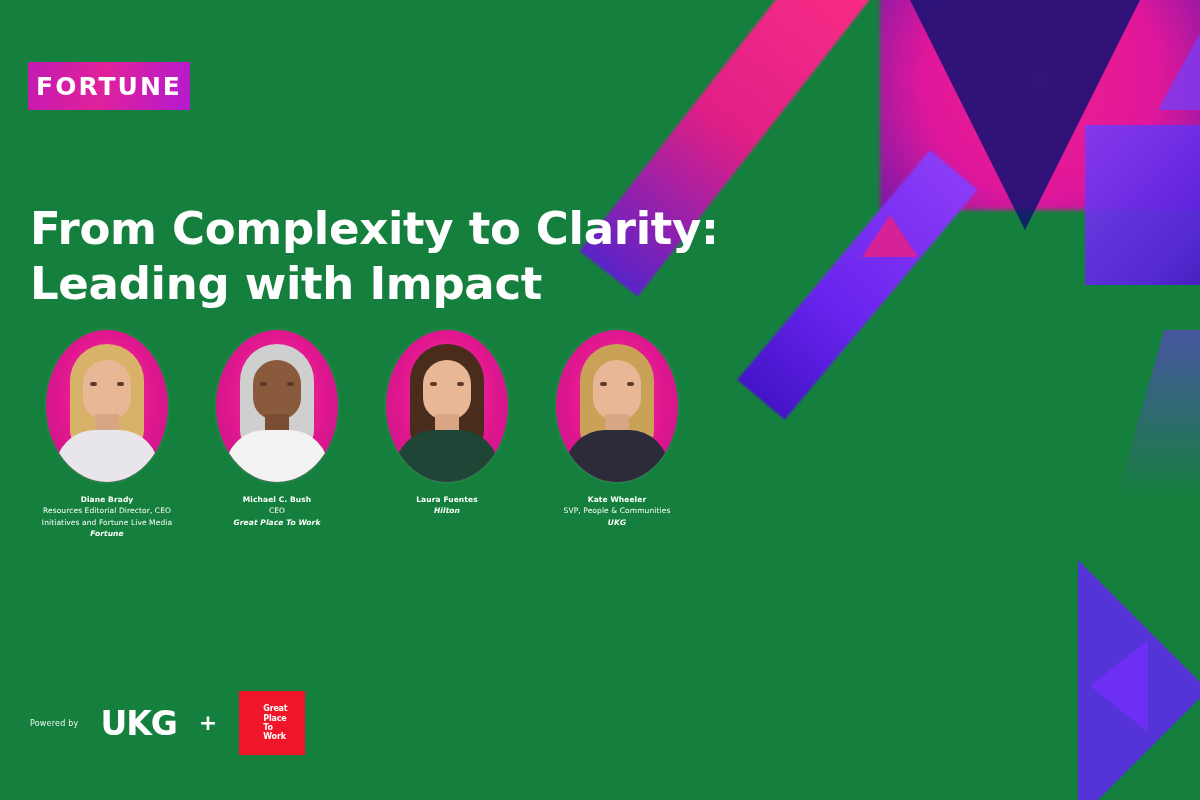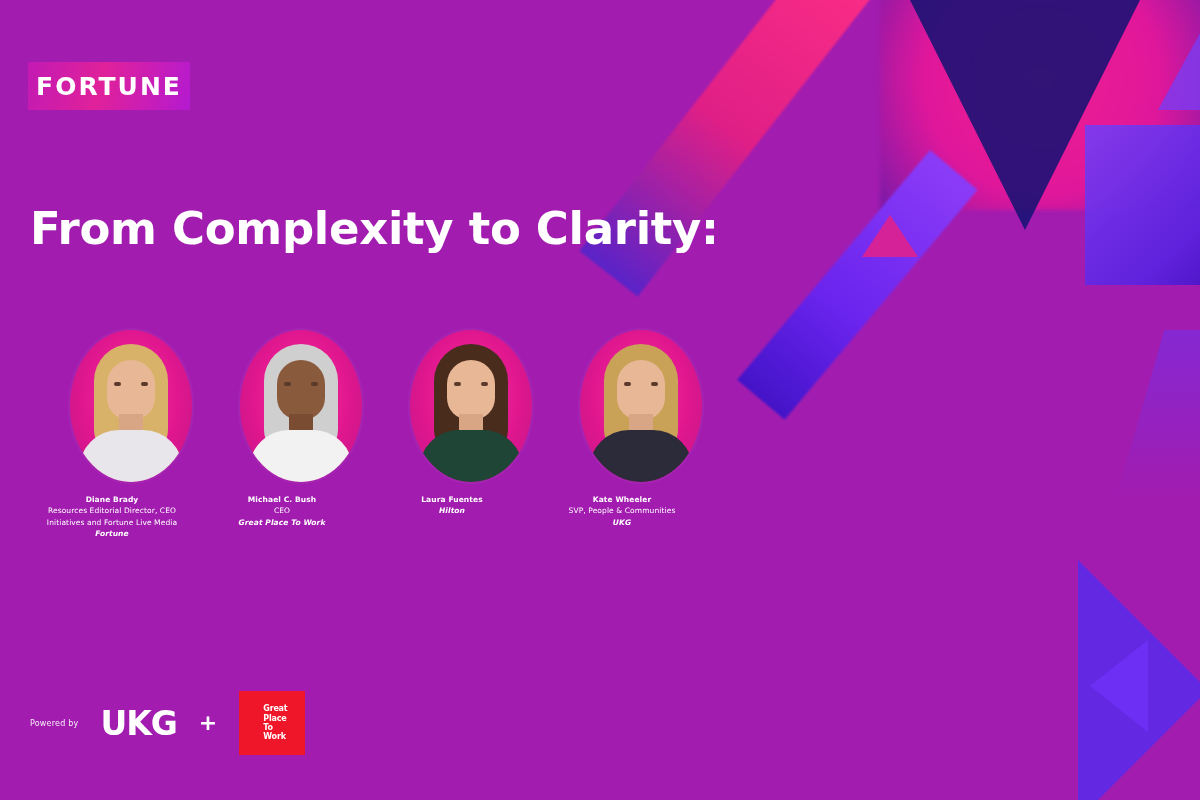--- a/index.html
+++ b/index.html
@@ -12,21 +12,21 @@
     height: 800px;
     overflow: hidden;
     font-family: "Liberation Sans", sans-serif;
   }
 
   
   #promo-card {
     position: relative;
     width: 1200px;
     height: 800px;
-    background: #a21caf;
+    background: #15803d;
     overflow: hidden;
   }
 
   
   .bg-layer {
     position: absolute;
     inset: 0;
     overflow: hidden;
     pointer-events: none;
   }
@@ -179,21 +179,21 @@
     left: 22px;
     top: 330px;
     width: 680px;
     display: flex;
     align-items: flex-start;
   }
   .speaker {
     width: 170px;
     display: flex;
     flex-direction: column;
-    align-items: flex-end;
+    align-items: center;
   }
   .speaker-photo {
     width: 122px;
     height: 152px;
     border-radius: 50%;
     position: relative;
     overflow: hidden;
     background: radial-gradient(ellipse at 50% 45%, #ff2f9a 0%, #e0178f 55%, #c01486 100%);
     box-shadow: 0 0 0 2px rgba(255,255,255,0.04);
   }
@@ -337,20 +337,21 @@
   </div>
 
   <div class="content">
 
     <div class="fortune-logo">
       <span class="fortune-logo-text">FORTUNE</span>
     </div>
 
     <h1 class="headline">
       <span class="headline-line">From Complexity to Clarity:</span>
+      <span class="headline-line">Leading with Impact</span>
     </h1>
 
     <div class="speakers">
 
       <div class="speaker">
         <div class="speaker-photo">
           <div class="p-hair" style="background:#d9b26a"></div>
           <div class="p-face"></div>
           <div class="p-eyes">
               <i></i>

